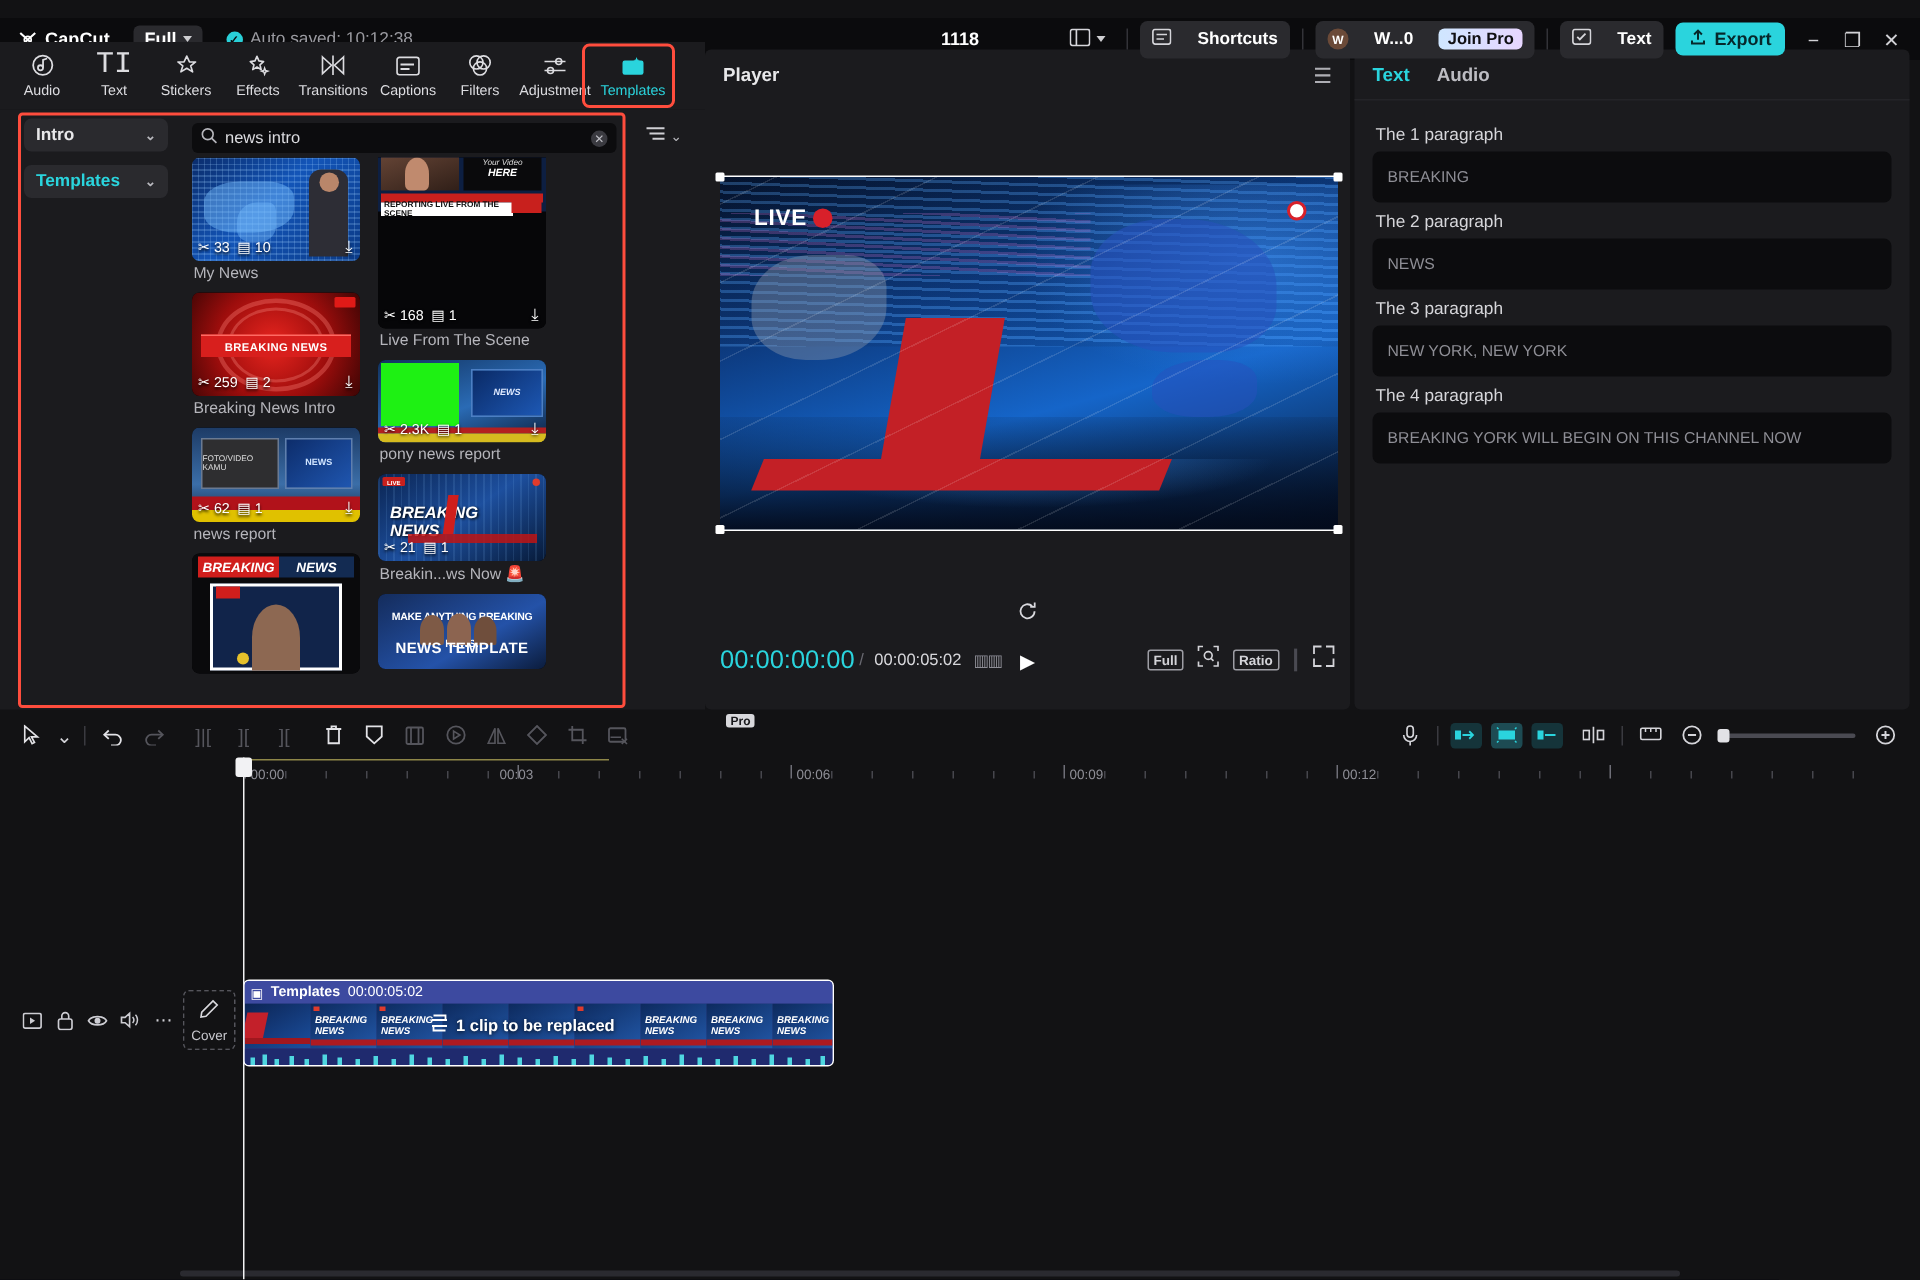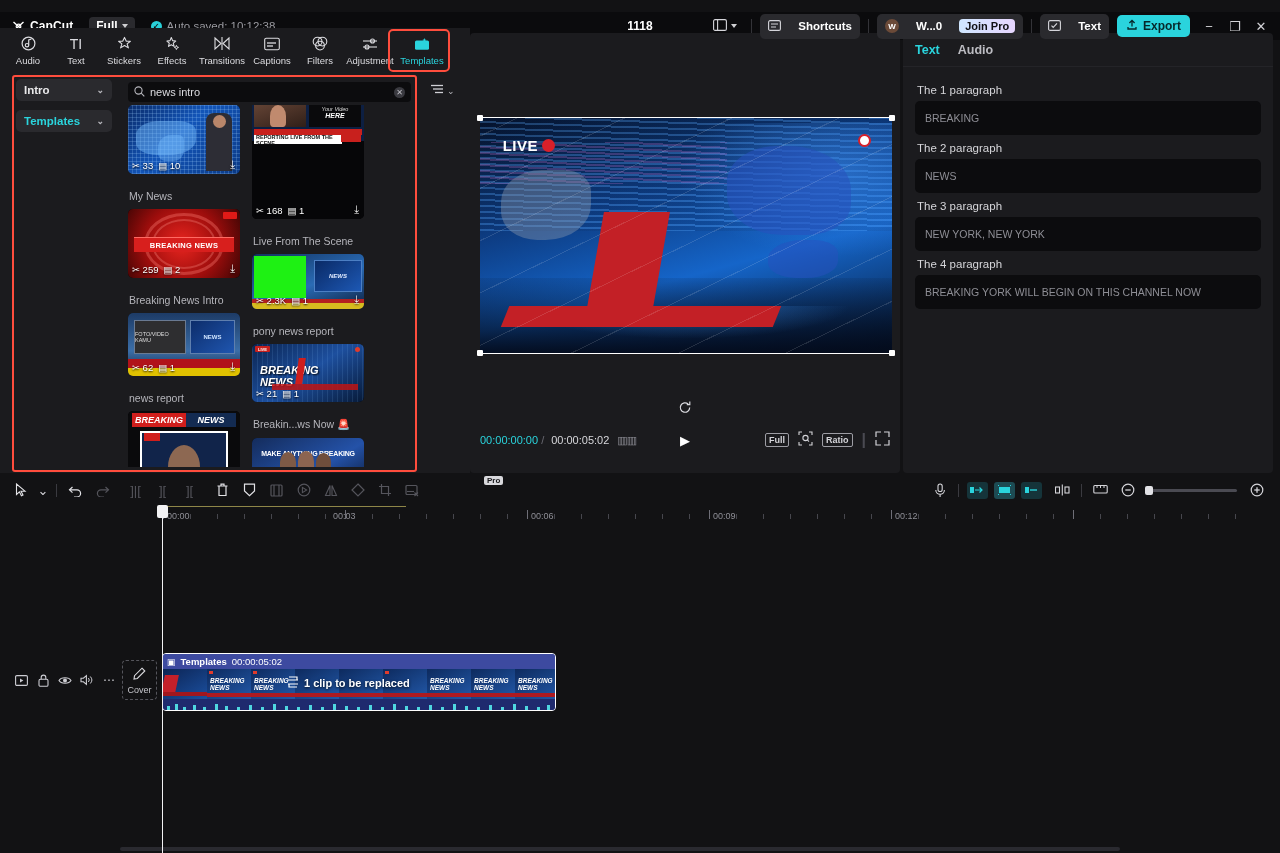--- a/index.html
+++ b/index.html
@@ -67,34 +67,34 @@
   .filter-btn { position:absolute; left:430px; top:83px; display:flex; align-items:center; gap:3px; color:#cfcfd4; font-size:12px; cursor:pointer; z-index:7;}
 
   .grid { position:absolute; left:128px; top:32px; width:285px; height:362px; overflow:hidden; }
   .gcol { position:absolute; top:0; width:112px; }
   .gcol.c1 { left:0; }
   .gcol.c2 { left:124px; }
   .card { margin-bottom:7px; }
   .thumb { width:112px; border-radius:5px; overflow:hidden; position:relative; background:#000; }
   .thumb .meta { position:absolute; left:4px; bottom:3px; display:flex; align-items:center; gap:5px; font-size:9.5px; color:#fff; text-shadow:0 1px 2px #000; }
   .thumb .dl { position:absolute; right:5px; bottom:3px; color:#fff; font-size:11px; text-shadow:0 1px 2px #000; }
-  .cardname { font-size:10.5px; color:#b5b5bb; margin-top:16px; padding-left:1px; white-space:nowrap; overflow:hidden; text-overflow:ellipsis; }
+  .cardname { font-size:10.5px; color:#b5b5bb; margin-top:2px; padding-left:1px; white-space:nowrap; overflow:hidden; text-overflow:ellipsis; }
 
   
   .player { position:absolute; left:470px; top:33px; width:430px; height:440px; background:#1b1b1e; border-radius:4px; }
   .player-head { height:34px; display:flex; align-items:center; padding:0 12px; }
   .player-head .ptitle { font-size:12.5px; color:#e8e8ea; font-weight:bold; }
   .player-head .pmenu { margin-left:auto; color:#aeaeb4; font-size:14px; cursor:pointer; }
   .stage { position:absolute; left:10px; top:85px; width:412px; height:235px; }
   .video { position:absolute; inset:0; overflow:hidden; background:#071428; }
   .vhandle { position:absolute; width:6px;height:6px;background:#fff;border-radius:1px; }
   .vedge { position:absolute; background:#fff; }
 
   .playerbar { position:absolute; left:0; bottom:20px; width:430px; height:26px; display:flex; align-items:center; padding:0 10px; }
-  .tcode { font-size:11px; color:#2ad4dd; font-family:"Liberation Sans",sans-serif; }
+  .tcode { font-size:17px; color:#2ad4dd; font-family:"Liberation Sans",sans-serif; }
   .tcode2 { font-size:11px; color:#d7d7db; margin-left:4px; }
   .tslash { color:#6a6a72; margin:0 3px; font-size:11px; }
   .playbtn { position:absolute; left:50%; transform:translateX(-50%); color:#fff; font-size:13px; cursor:pointer; }
   .pr-right { margin-left:auto; display:flex; align-items:center; gap:9px;font-weight:bold; }
   .boxlabel { border:1px solid #9d9da4; border-radius:2px; font-size:9px; color:#d3d3d8; padding:1px 3px; cursor:pointer; }
   .refresh-ic { position:absolute; left:50%; transform:translateX(-50%); top:367px; color:#d9d9de; font-size:14px; cursor:pointer; }
 
   
   .rightpanel { position:absolute; left:903px; top:33px; width:370px; height:440px; background:#1b1b1e; border-radius:4px; }
   .rp-tabs { height:34px; display:flex; align-items:center; gap:18px; padding:0 12px; border-bottom:1px solid #242428; }
@@ -224,21 +224,21 @@
       <span class="t-ic">
           <svg width="15" height="15" viewBox="0 0 15 15">
             <circle cx="7.5" cy="7.5" r="6.4" fill="none" stroke="currentColor" stroke-width="1.2"></circle>
             <circle cx="6" cy="9.2" r="1.7" fill="none" stroke="currentColor" stroke-width="1.2"></circle>
             <path d="M7.7 9.2 V4 L10.4 3" fill="none" stroke="currentColor" stroke-width="1.2"></path>
           </svg>
         </span>
       <span class="t-lb">Audio</span>
     </div>
     <div class="tab">
-      <span class="t-ic" style="font-size:14px;font-family:Liberation Sans, sans-serif;">TI</span>
+      <span class="t-ic" style="font-size:20px;font-family:Liberation Mono, monospace;">TI</span>
       <span class="t-lb">Text</span>
     </div>
     <div class="tab">
       <span class="t-ic">
           <svg width="15" height="15" viewBox="0 0 15 15">
             <path d="M7.5 1.4 L9.3 5.3 L13.4 5.3 L10.1 7.9 L11.4 11.9 L7.5 9.5 L3.6 11.9 L4.9 7.9 L1.6 5.3 L5.7 5.3 Z" fill="none" stroke="currentColor" stroke-width="1.1" stroke-linejoin="round"></path>
           </svg>
         </span>
       <span class="t-lb">Stickers</span>
     </div>
@@ -492,20 +492,24 @@
   <div class="filter-btn">
     <span><svg width="14" height="12" viewBox="0 0 14 12">
           <line x1="1" y1="2.5" x2="13" y2="2.5" stroke="#cfcfd4" stroke-width="1.3"></line>
           <line x1="3" y1="6" x2="13" y2="6" stroke="#cfcfd4" stroke-width="1.3"></line>
           <line x1="5" y1="9.5" x2="13" y2="9.5" stroke="#cfcfd4" stroke-width="1.3"></line>
         </svg></span>
     <span class="chev">⌄</span>
   </div>
 
   <div class="player">
+    <div class="player-head">
+      <span class="ptitle">Player</span>
+      <span class="pmenu">☰</span>
+    </div>
 
     <div class="stage">
       <div class="video">
         <div style="position:absolute;inset:0;background:linear-gradient(165deg,#041026 0%,#0d3c82 35%,#1565c9 62%,#071a36 100%);"></div>
         <div style="position:absolute;left:0;top:0;width:100%;height:48%;background:repeating-linear-gradient(2deg,rgba(90,170,255,.30) 0 2px,rgba(10,30,70,.12) 2px 6px);"></div>
         <div style="position:absolute;left:0;top:10%;width:60%;height:18%;background:repeating-linear-gradient(3deg,rgba(190,110,200,.28) 0 2px,transparent 2px 6px);"></div>
         <div style="position:absolute;right:0;top:2%;width:55%;height:60%;background:radial-gradient(ellipse at 75% 35%,rgba(60,140,240,.55),transparent 65%);"></div>
         <div style="position:absolute;left:5%;top:22%;width:22%;height:30%;background:rgba(150,160,175,.38);border-radius:45% 30% 50% 40%;"></div>
         <div style="position:absolute;left:60%;top:12%;width:30%;height:38%;background:rgba(40,80,190,.55);border-radius:40% 50% 35% 45%;"></div>
         <div style="position:absolute;left:70%;top:52%;width:17%;height:16%;background:rgba(40,80,190,.5);border-radius:50% 35% 45% 40%;"></div>

